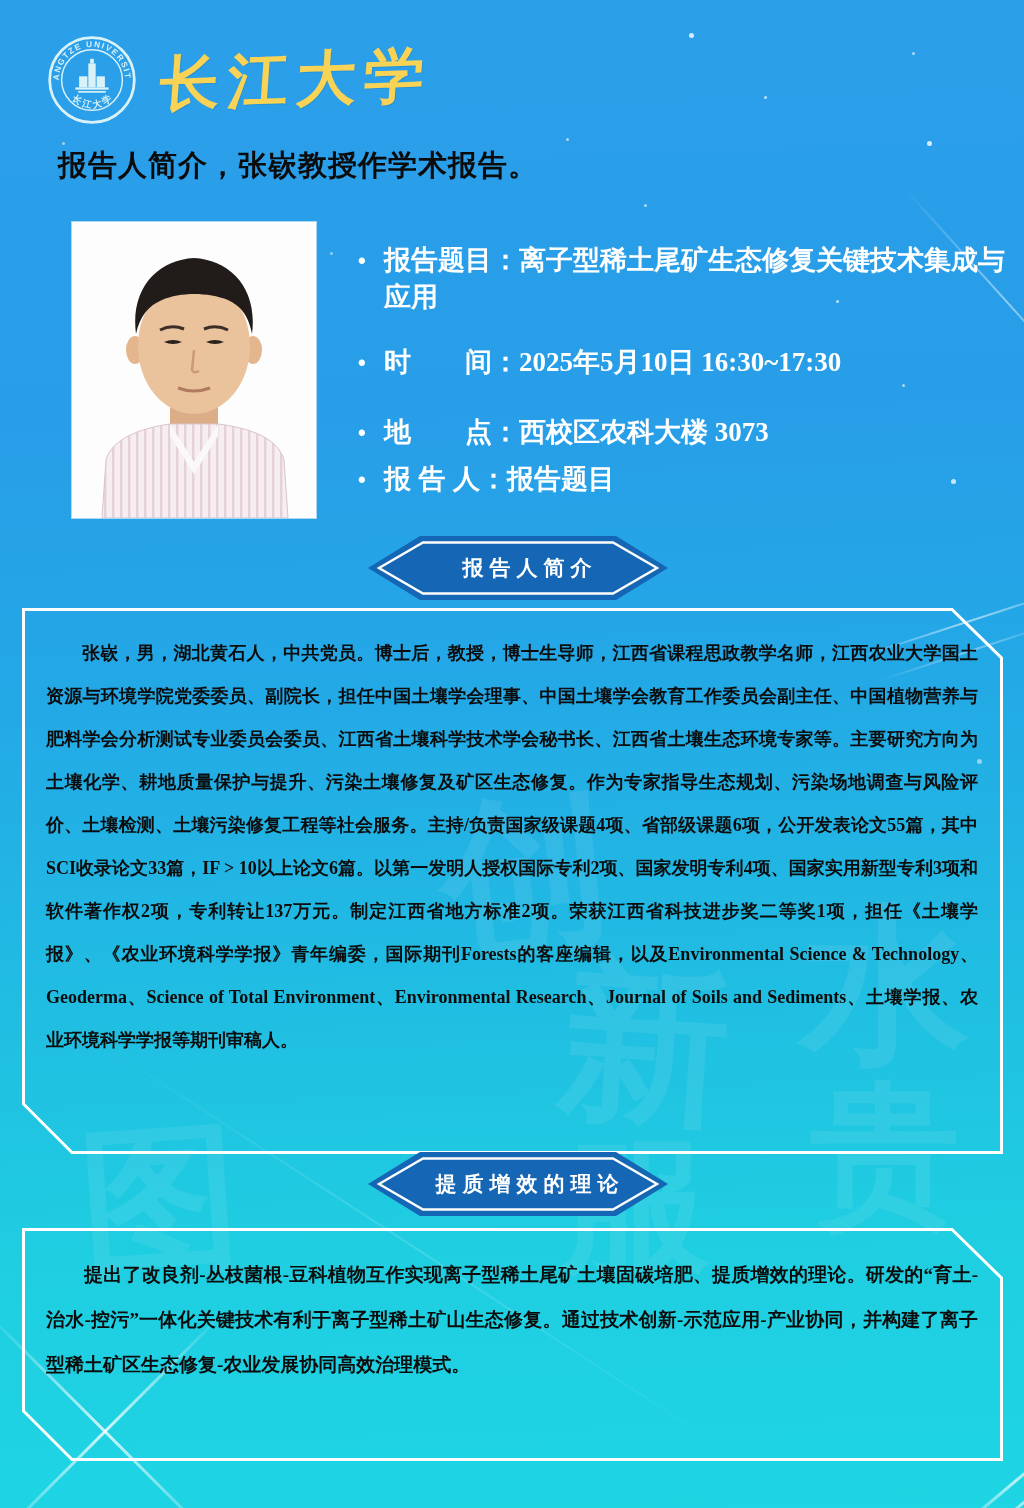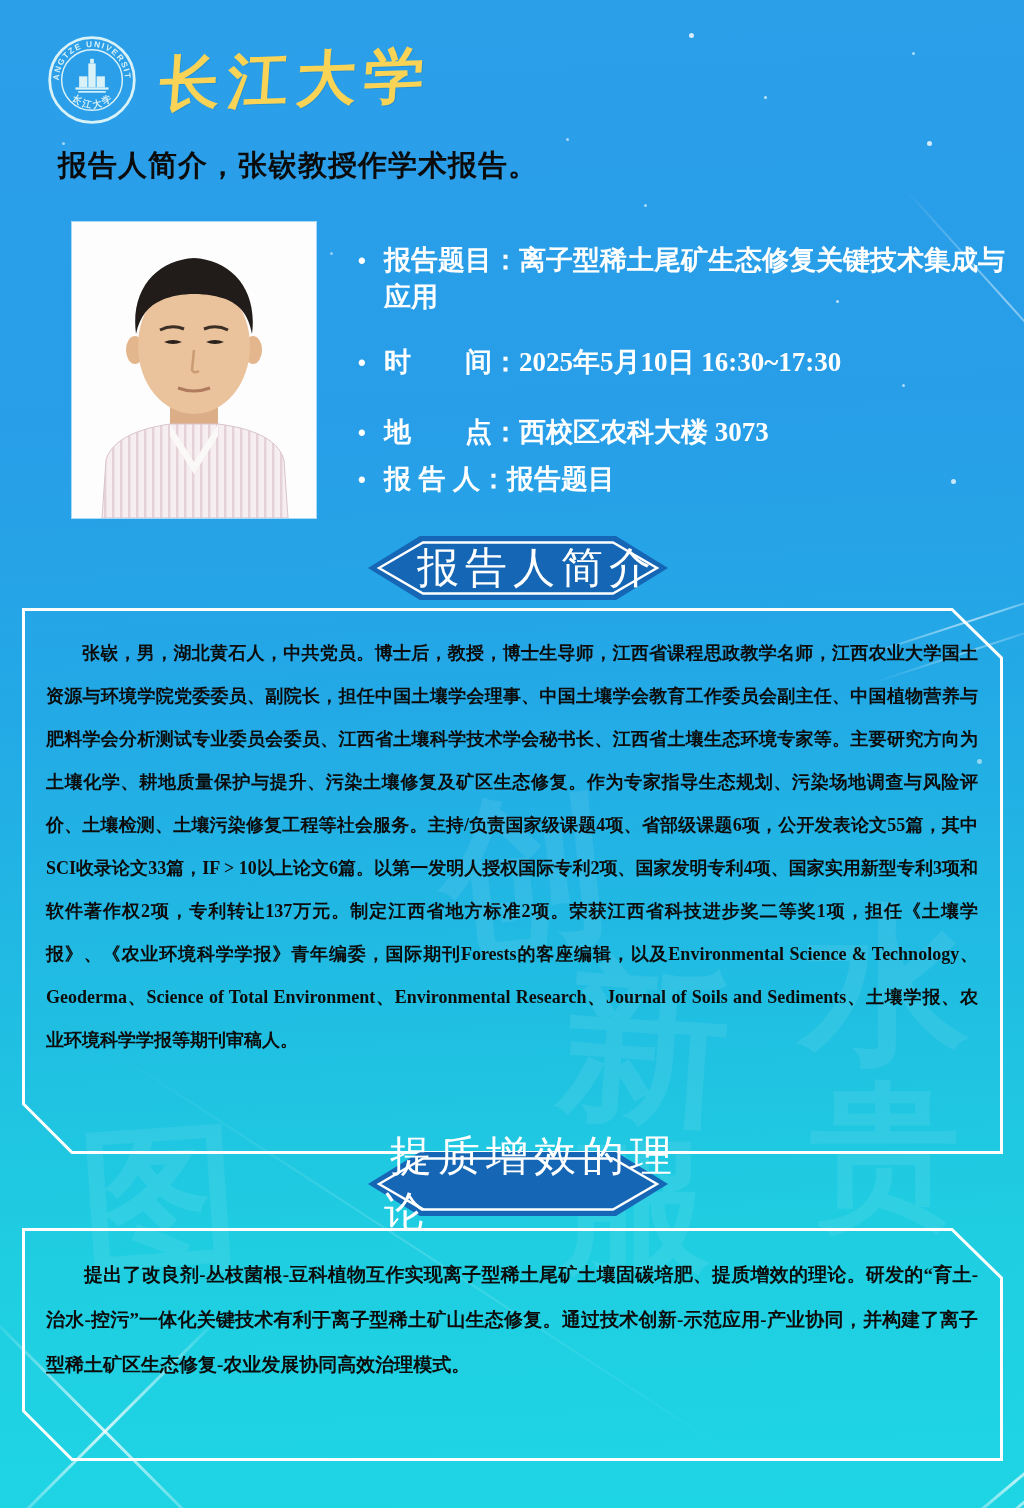--- a/index.html
+++ b/index.html
@@ -31,21 +31,21 @@
   
   .details{position:absolute;left:352px;top:242px;width:660px;color:#fff;font-weight:700;font-size:27px;line-height:37px;}
   .detail-item{position:relative;padding-left:32px;margin-bottom:28px;}
   .detail-item .bullet{position:absolute;left:6px;top:0;font-size:22px;}
   .detail-value{font-family:"Liberation Serif",serif;}
   .d2{margin-bottom:33px;}
   .d3{margin-bottom:10px;}
   
   .banner{position:absolute;width:300px;height:68px;}
   .banner svg{position:absolute;left:0;top:0;}
-  .banner .banner-label{position:absolute;left:16px;top:0;width:100%;height:100%;display:flex;align-items:center;justify-content:center;color:#fff;font-size:42px;font-weight:400;letter-spacing:6px;text-indent:6px;}
+  .banner .banner-label{position:absolute;left:9px;top:0;width:100%;height:100%;display:flex;align-items:center;justify-content:center;color:#fff;font-size:21px;font-weight:700;letter-spacing:6px;text-indent:6px;}
   .banner1{left:368px;top:534px;}
   .banner2{left:368px;top:1150px;}
   
   .boxline{position:absolute;pointer-events:none;}
   .body-text{
     position:absolute;color:#0c0c0c;font-weight:700;
     font-family:"Liberation Serif",serif;
     text-align:justify;text-indent:2em;
   }
   .bio-text{left:46px;top:632px;width:932px;font-size:18px;line-height:43px;}

